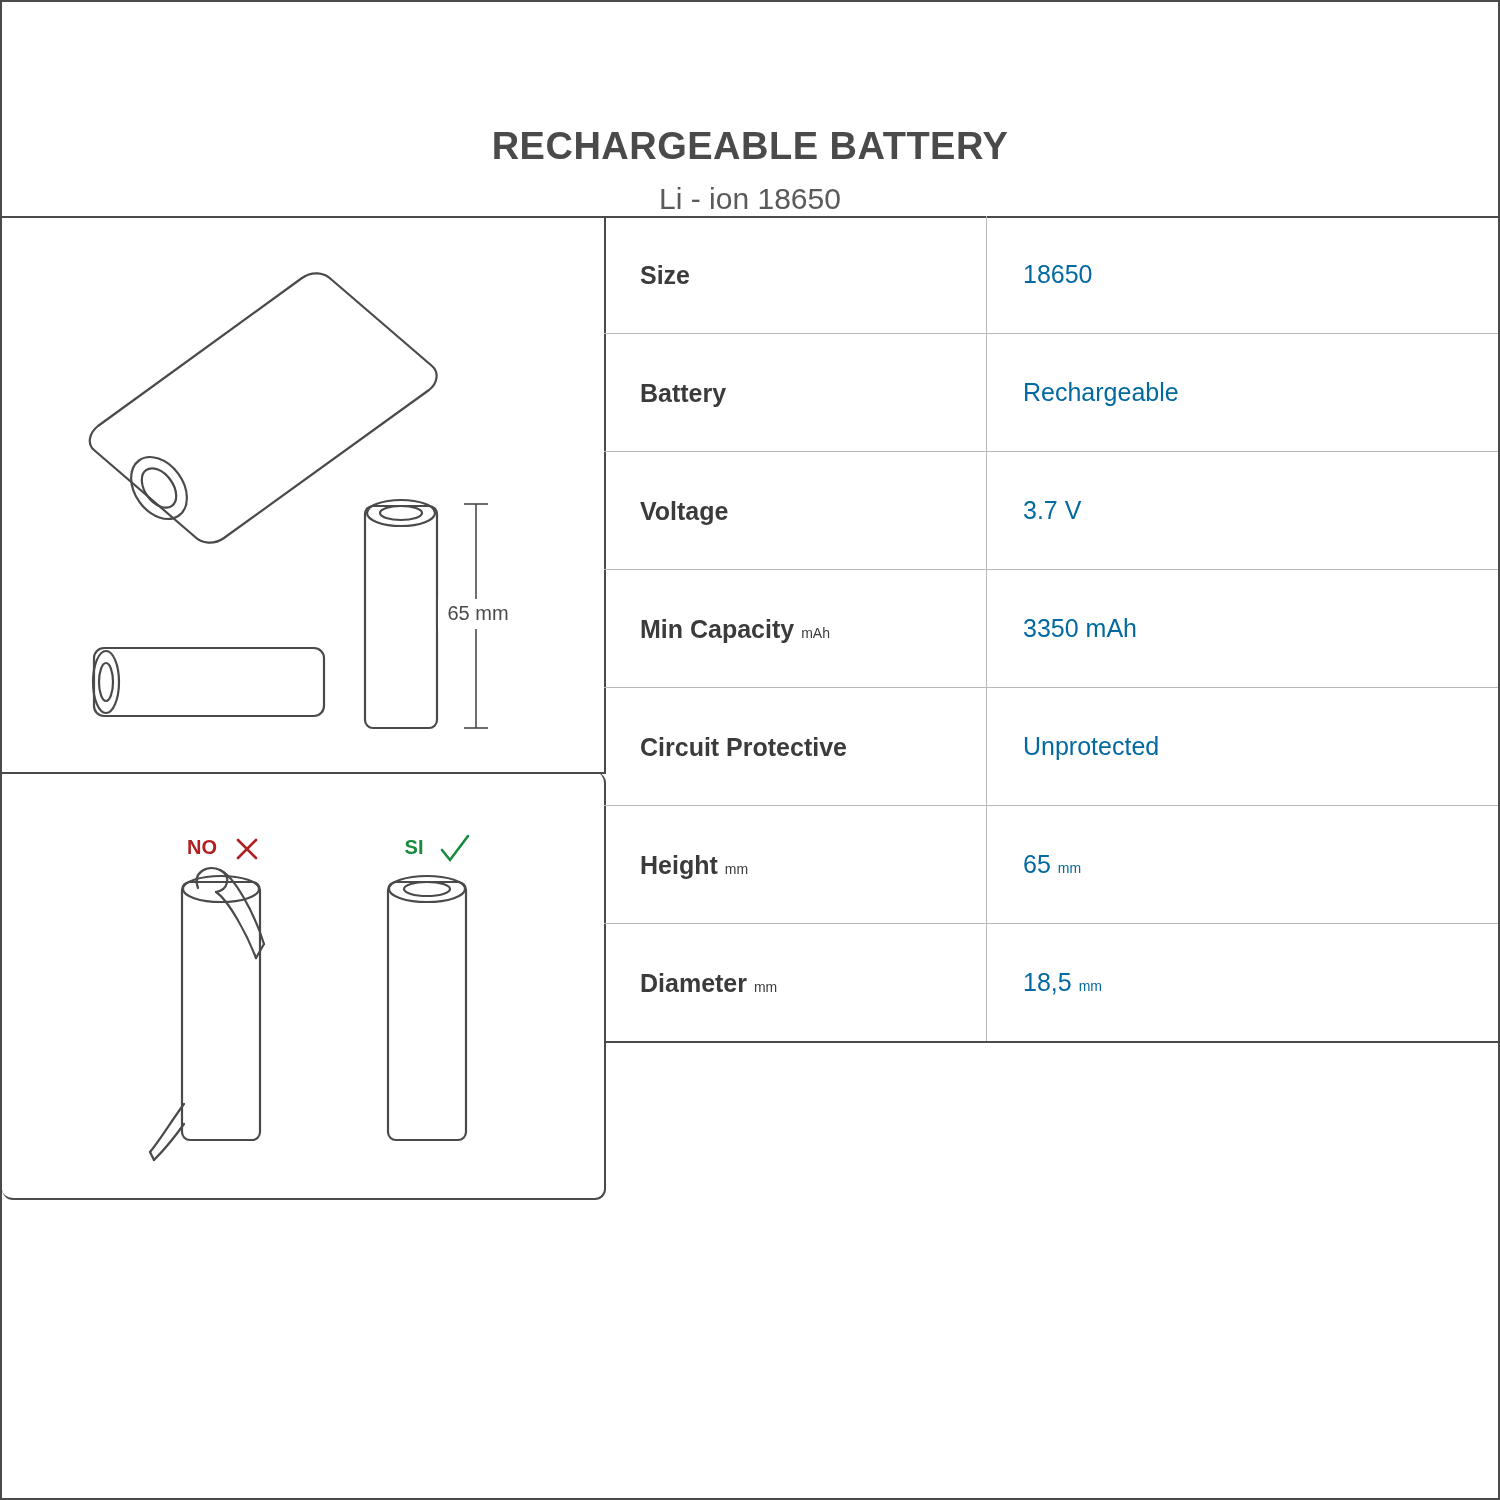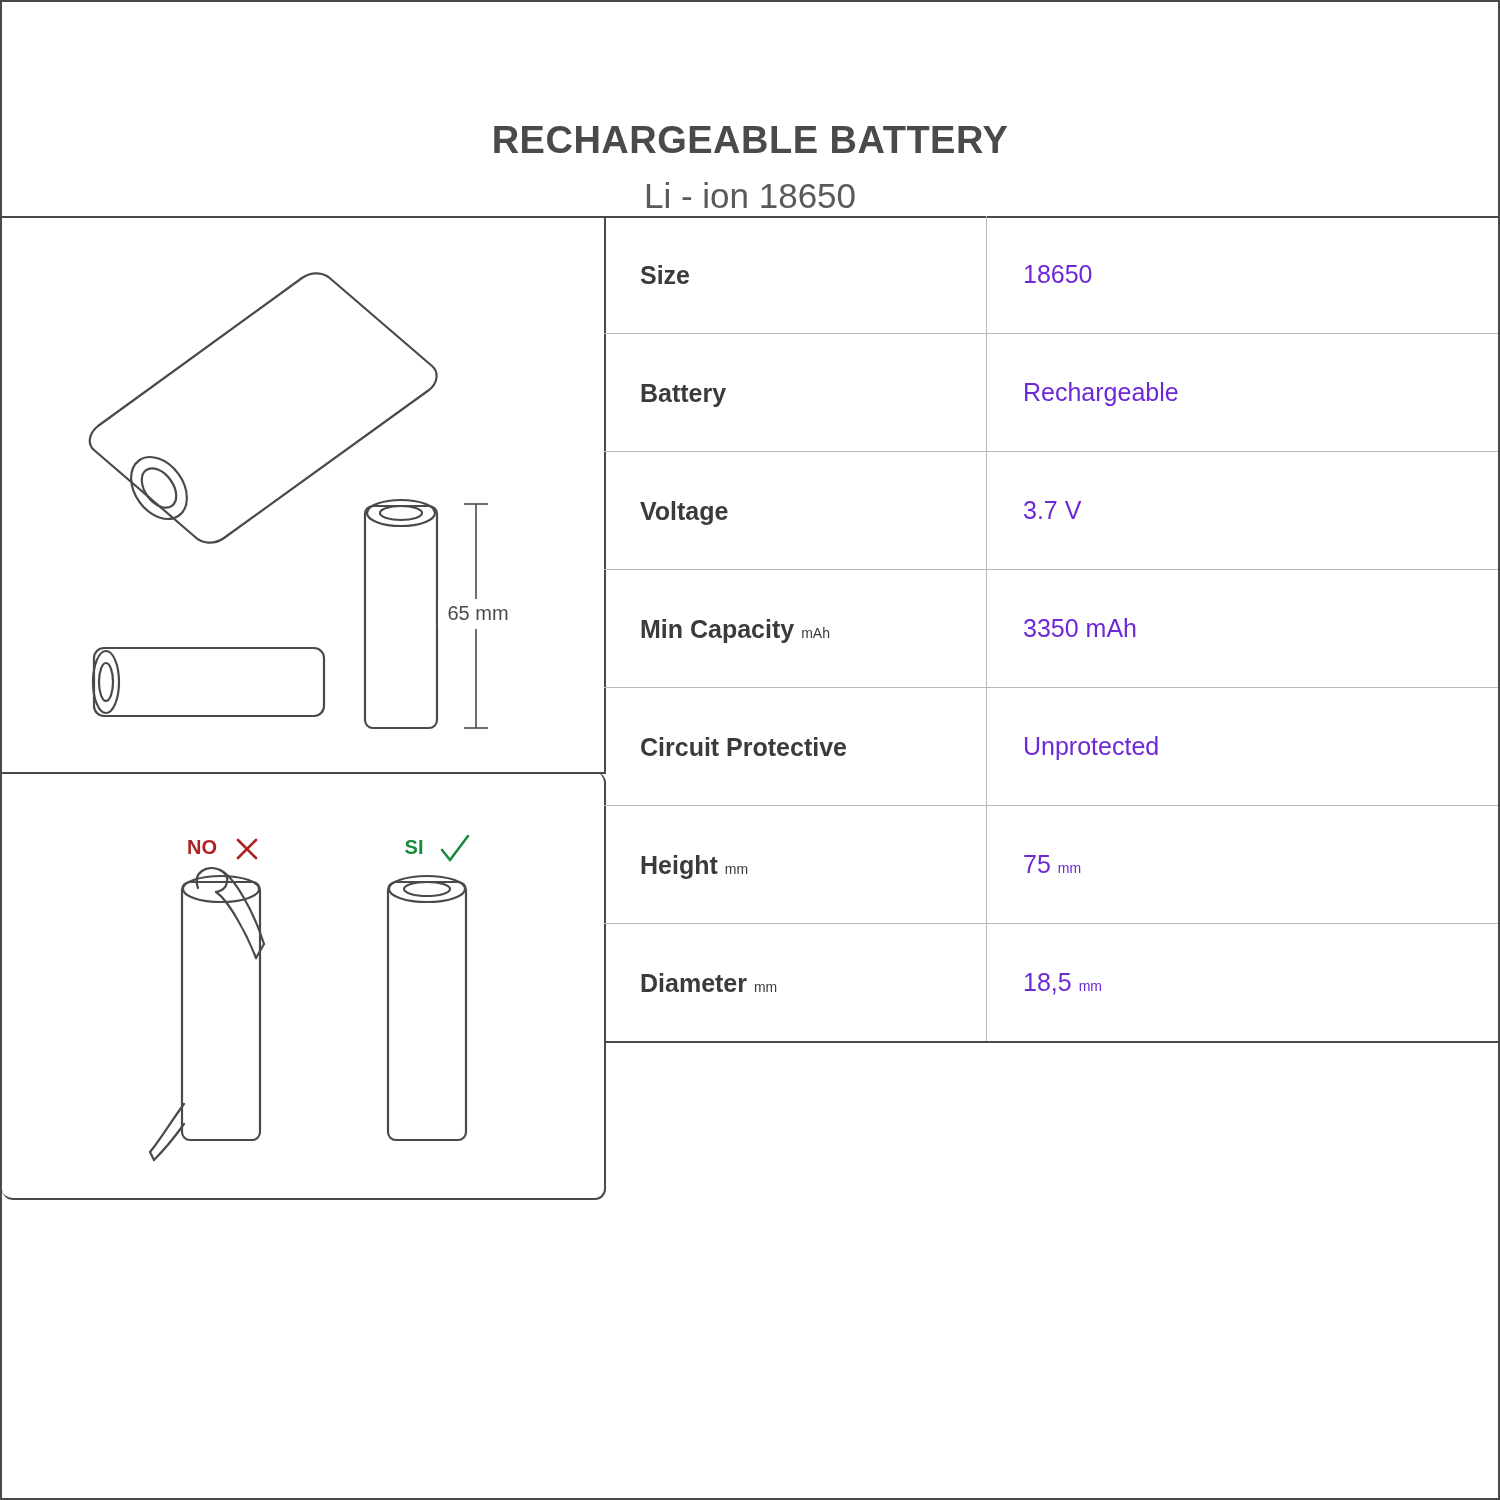--- a/index.html
+++ b/index.html
@@ -34,21 +34,21 @@
   }
   .title {
     font-size: 38px;
     font-weight: bold;
     letter-spacing: 0.5px;
     color: #4a4a4a;
     margin: 0 0 14px 0;
     text-align: center;
   }
   .subtitle {
-    font-size: 35px;
+    font-size: 30px;
     font-weight: normal;
     color: #5a5a5a;
     text-align: center;
   }
   
   .panel-top {
     position: absolute;
     left: 0; top: 214px;
     width: 602px;
     height: 556px;
@@ -84,21 +84,21 @@
   }
   .spec-table tr:last-child td { border-bottom: 2px solid #4a4a4a; }
   .spec-table td.label {
     width: 346px;
     font-weight: bold;
     color: #3b3b3b;
     border-right: 1px solid #b9b9b9;
     line-height: 1.28;
   }
   .spec-table td.value {
-    color: #6d28d9;
+    color: #0369a1;
     font-weight: normal;
     border-radius: 9px;
   }
   .unit {
     font-weight: normal;
     font-size: 14px;
   }
   .label .unit { font-weight: normal; }
 
   
@@ -258,21 +258,21 @@
           <span>Unprotected</span>
           <span class="unit"></span>
         </td>
       </tr>
       <tr>
         <td class="label">
           <span>Height</span>
           <span class="unit">mm</span>
         </td>
         <td class="value">
-          <span>75</span>
+          <span>65</span>
           <span class="unit">mm</span>
         </td>
       </tr>
       <tr>
         <td class="label">
           <span>Diameter</span>
           <span class="unit">mm</span>
         </td>
         <td class="value">
           <span>18,5</span>

